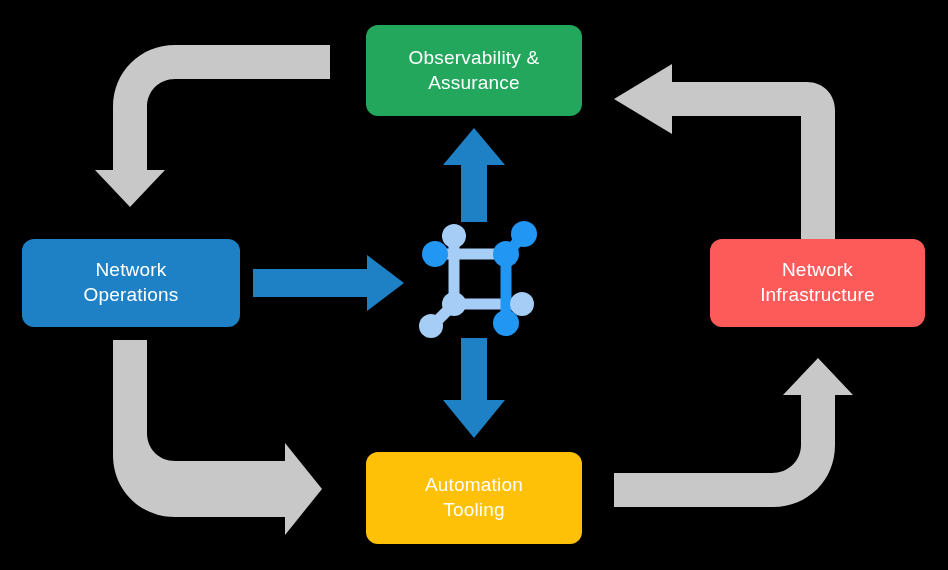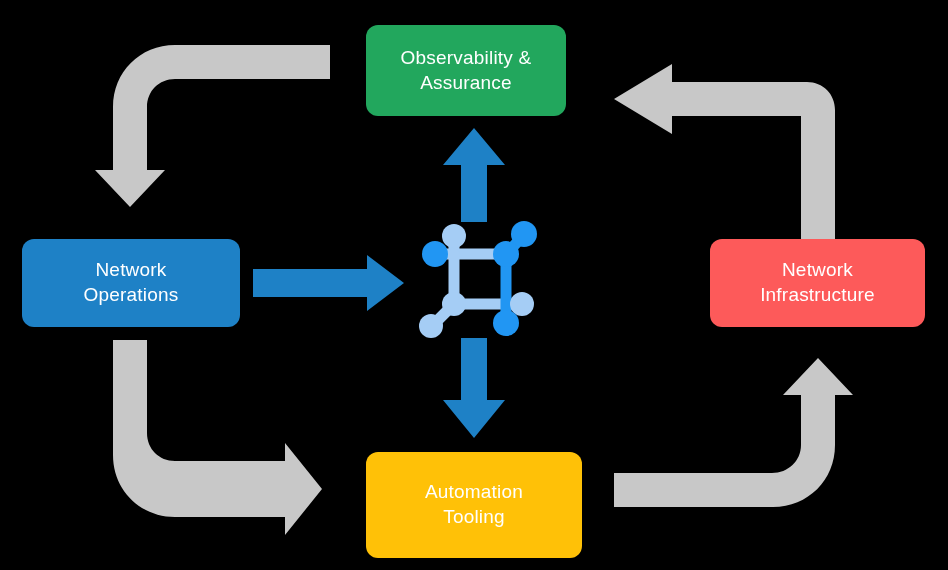--- a/index.html
+++ b/index.html
@@ -7,24 +7,24 @@
     width:948px;height:570px;position:relative;overflow:hidden;
     font-family:"Liberation Sans", sans-serif;
   }
   #stage{position:absolute;inset:0;width:948px;height:570px;}
   .node-box{
     position:absolute;display:flex;align-items:center;justify-content:center;
     text-align:center;color:#fff;border-radius:12px;
     font-size:19px;line-height:1.3;font-weight:400;letter-spacing:.2px;
     padding:4px 10px;box-sizing:border-box;white-space:pre-line;
   }
-  #box-observability{left:366px;top:25px;width:200px;height:91px;background:#22a75d;}
+  #box-observability{left:366px;top:25px;width:216px;height:91px;background:#22a75d;}
   #box-operations{left:22px;top:239px;width:218px;height:88px;background:#1e81c6;}
   #box-infrastructure{left:710px;top:239px;width:215px;height:88px;background:#fd5a5a;}
-  #box-automation{left:366px;top:452px;width:216px;height:106px;background:#ffc107;}
+  #box-automation{left:366px;top:452px;width:216px;height:92px;background:#ffc107;}
   svg.layer{position:absolute;left:0;top:0;width:948px;height:570px;overflow:visible;}
   svg.layer.under{z-index:1;}
   .boxes{position:absolute;inset:0;z-index:3;}
   .icon-wrap{position:absolute;left:418px;top:218px;width:122px;height:122px;z-index:2;}
 </style>
 </head>
 <body>
 
 <div id="stage">
 

